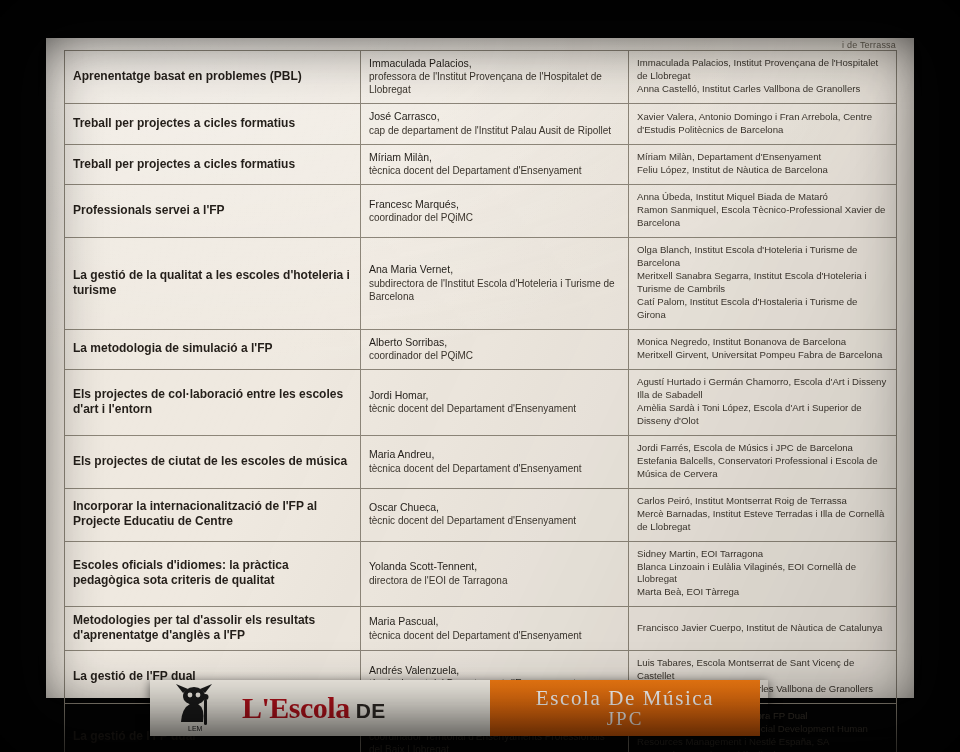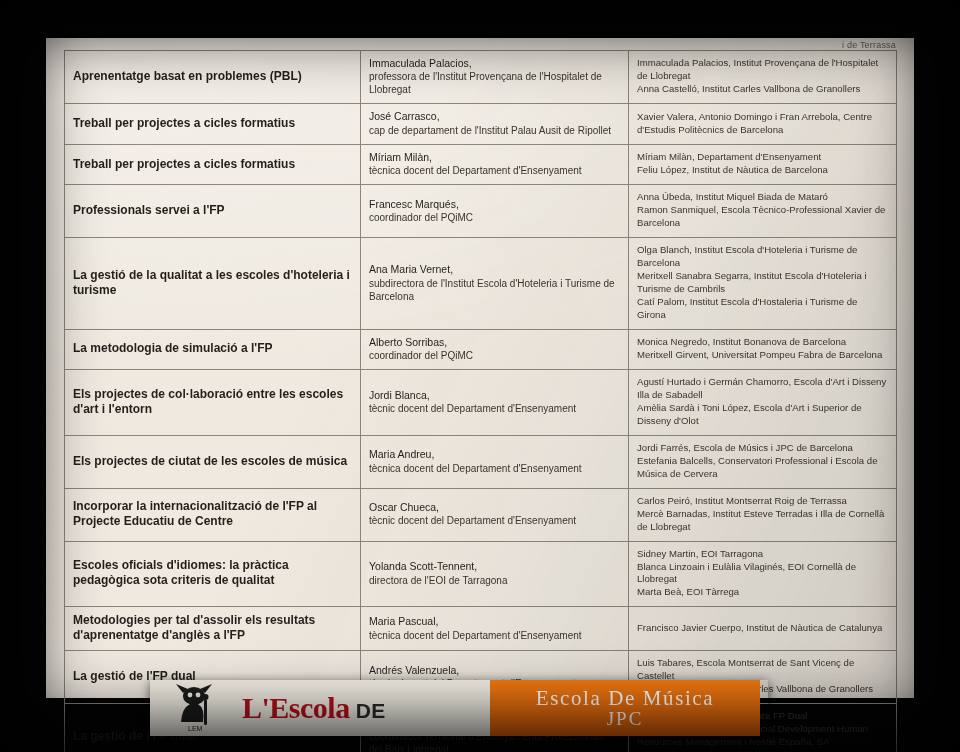--- a/index.html
+++ b/index.html
@@ -269,21 +269,21 @@
           </td>
           <td class="people">
             <div>Monica Negredo, Institut Bonanova de Barcelona</div>
             <div>Meritxell Girvent, Universitat Pompeu Fabra de Barcelona</div>
           </td>
         </tr>
 
         <tr>
           <td class="topic">Els projectes de col·laboració entre les escoles d'art i l'entorn</td>
           <td>
-            <div class="sp-name">Jordi Blanca,</div>
+            <div class="sp-name">Jordi Homar,</div>
             <div class="sp-role">tècnic docent del Departament d'Ensenyament</div>
           </td>
           <td class="people">
             <div>Agustí Hurtado i Germán Chamorro, Escola d'Art i Disseny Illa de Sabadell</div>
             <div>Amèlia Sardà i Toni López, Escola d'Art i Superior de Disseny d'Olot</div>
           </td>
         </tr>
 
         <tr>
           <td class="topic">Els projectes de ciutat de les escoles de música</td>

